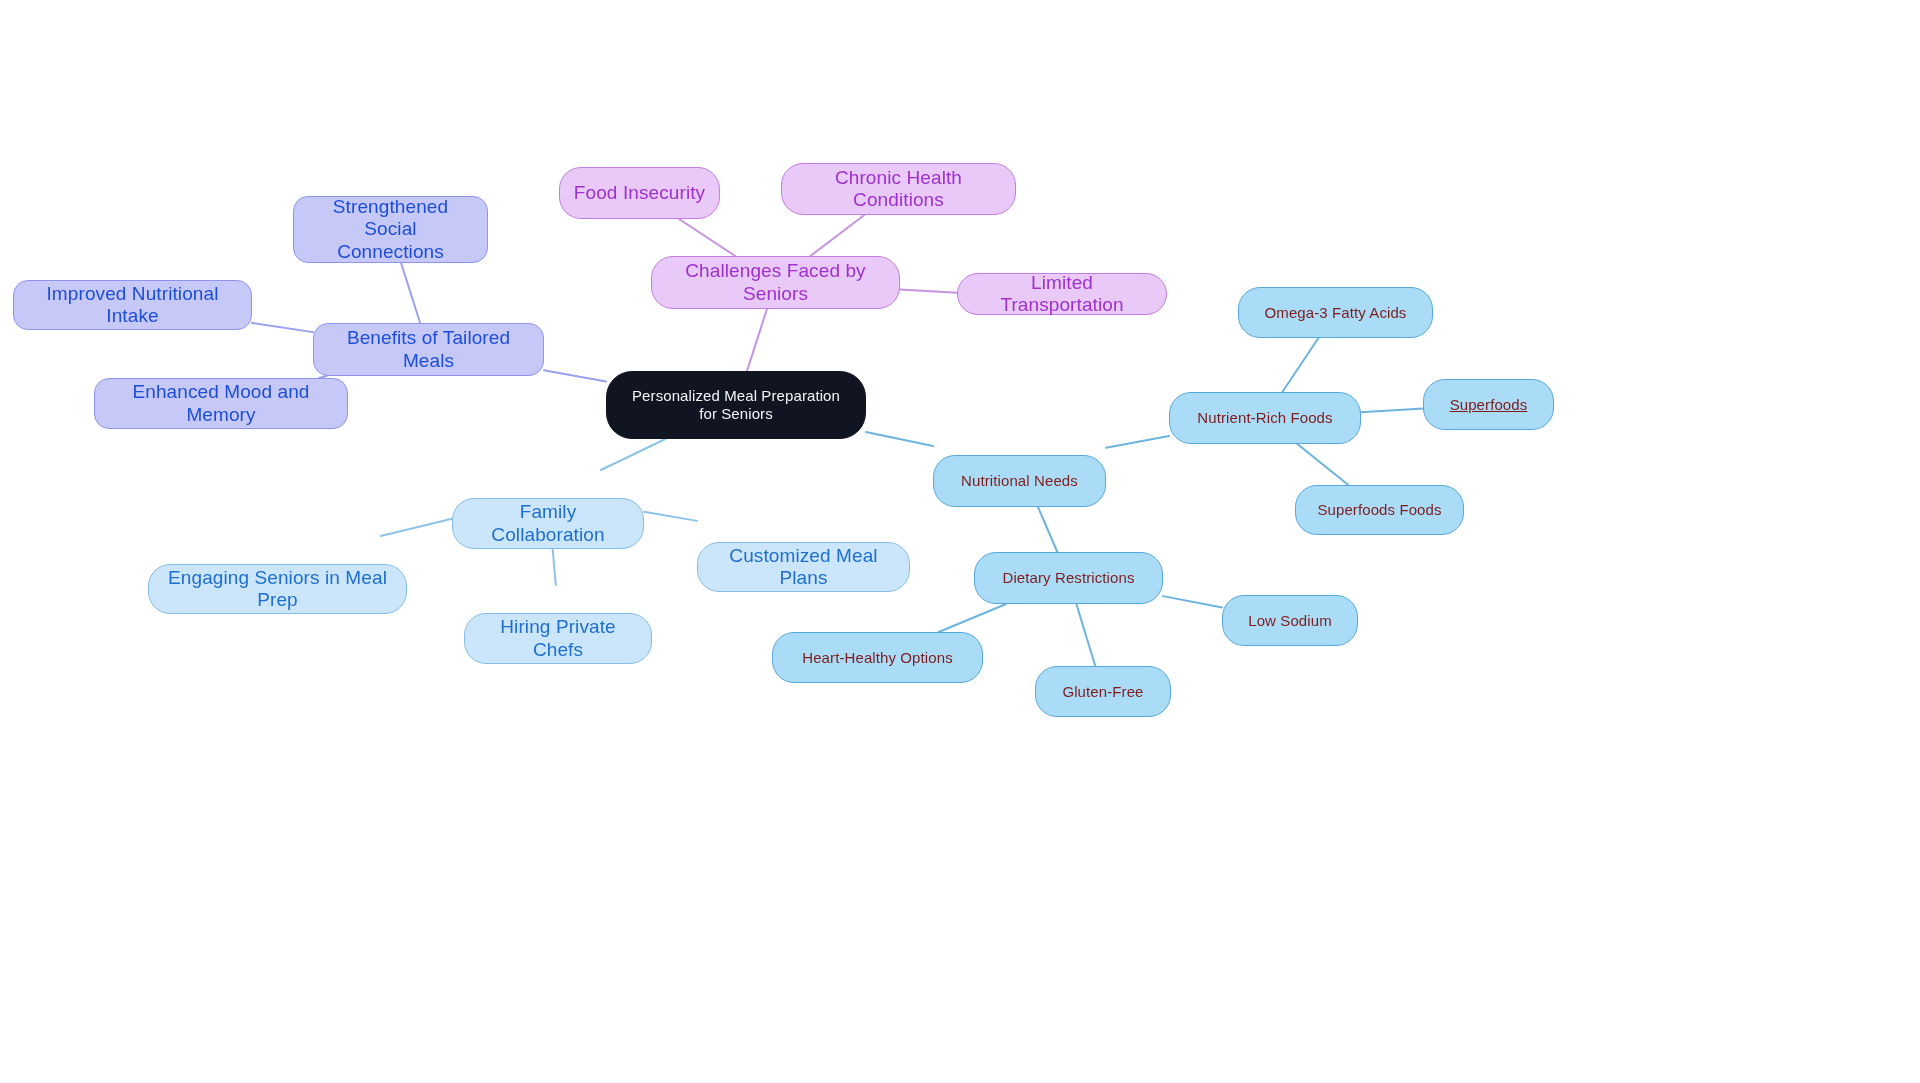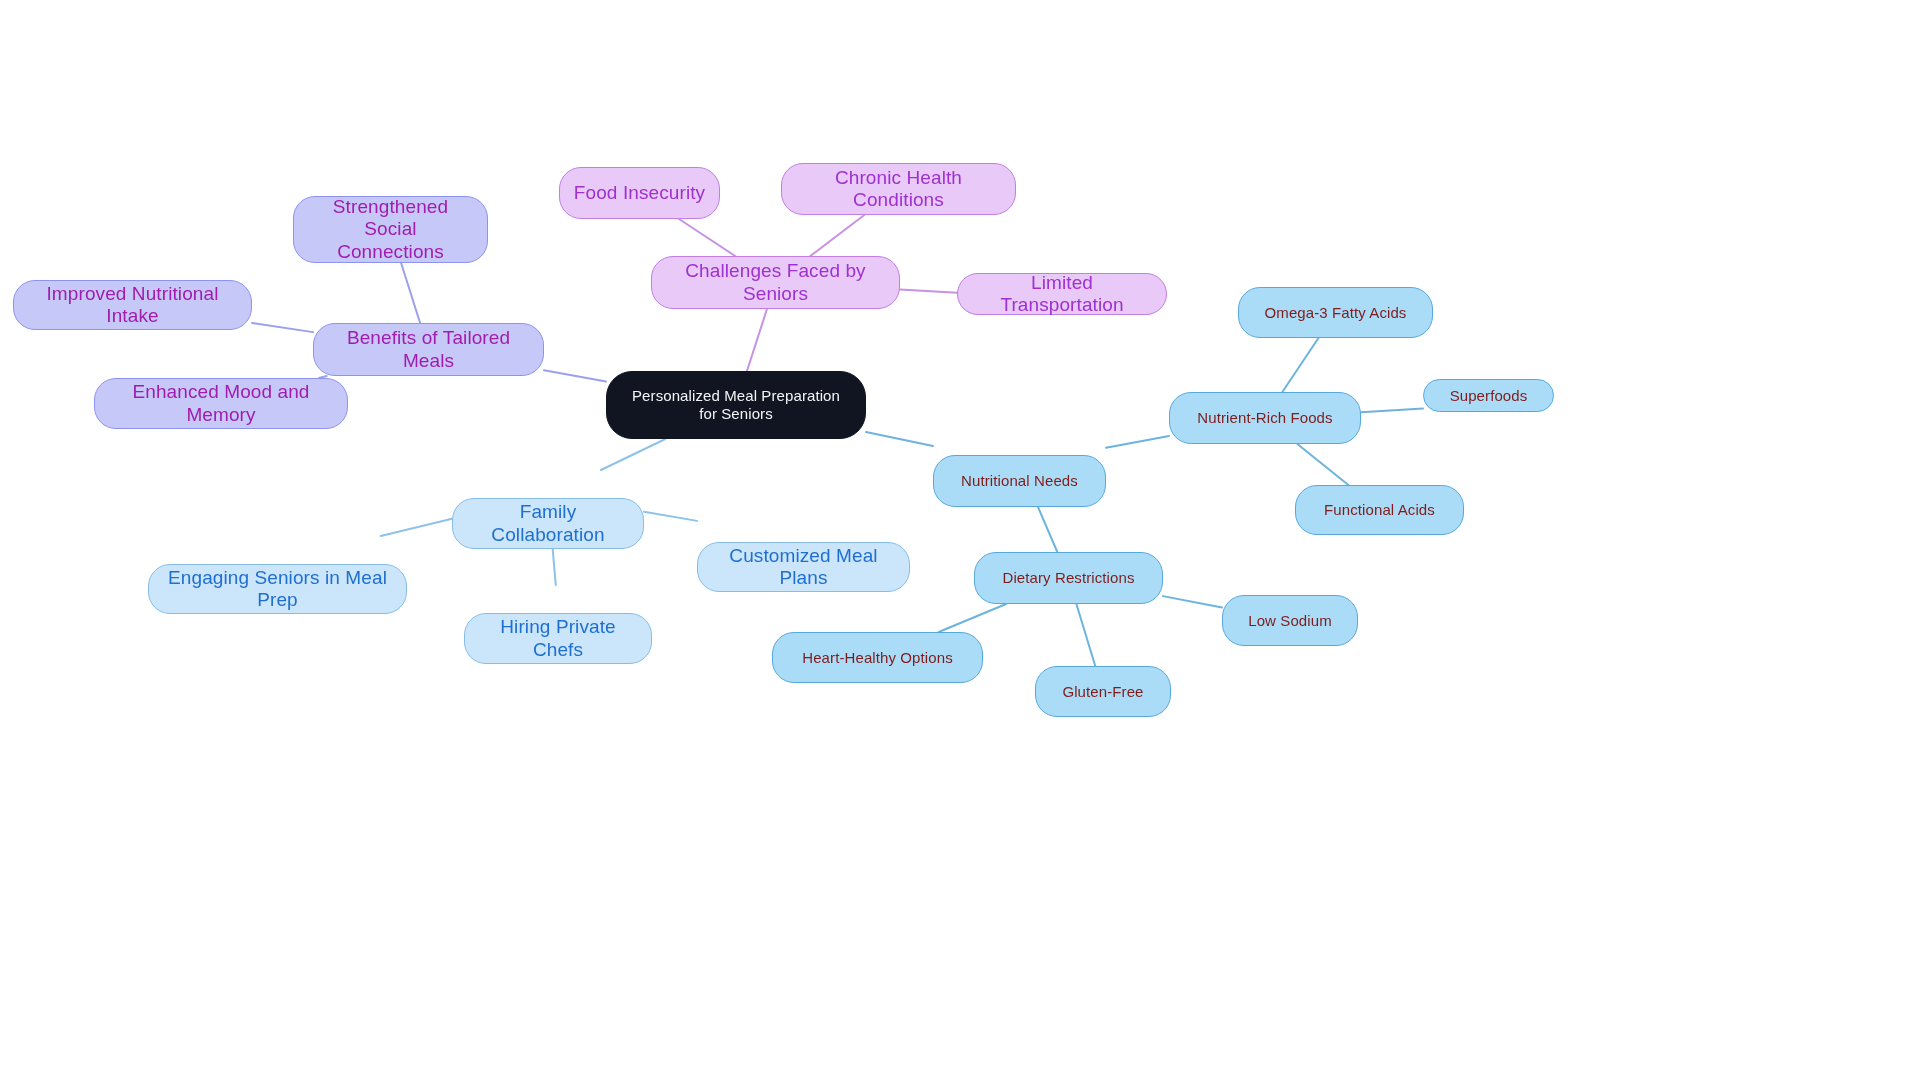--- a/index.html
+++ b/index.html
@@ -45,22 +45,23 @@
   .node-root {
     background: #111522;
     border-color: #111522;
     color: #f3f4f8;
     font-size: 15px;
     border-radius: 26px;
   }
   .node-purple {
     background: #c6c9f8;
     border-color: #8e93ee;
-    color: #a21caf;
+    color: #1d4ed8;
     font-size: 19px;
+    border-radius: 15px;
   }
   .node-pink {
     background: #e9c9f7;
     border-color: #c27ee2;
     color: #9e31cf;
     font-size: 19px;
   }
   .node-blue {
     background: #aadcf7;
     border-color: #57a9dc;
@@ -110,22 +111,22 @@
 Connections</div>
       <div class="node node-purple" style="left: 13px; top: 280px; width: 239px; height: 50px;">Improved Nutritional Intake</div>
       <div class="node node-purple" style="left: 94px; top: 378px; width: 254px; height: 51px;">Enhanced Mood and Memory</div>
       <div class="node node-pink" style="left: 651px; top: 256px; width: 249px; height: 53px;">Challenges Faced by Seniors</div>
       <div class="node node-pink" style="left: 559px; top: 167px; width: 161px; height: 52px;">Food Insecurity</div>
       <div class="node node-pink" style="left: 781px; top: 163px; width: 235px; height: 52px;">Chronic Health Conditions</div>
       <div class="node node-pink" style="left: 957px; top: 273px; width: 210px; height: 42px;">Limited Transportation</div>
       <div class="node node-blue" style="left: 933px; top: 438px; width: 173px; height: 52px; margin-top: 17px;">Nutritional Needs</div>
       <div class="node node-blue" style="left: 1169px; top: 392px; width: 192px; height: 52px;">Nutrient-Rich Foods</div>
       <div class="node node-blue" style="left: 1238px; top: 287px; width: 195px; height: 51px;">Omega-3 Fatty Acids</div>
-      <div class="node node-blue" style="left: 1423px; top: 379px; width: 131px; height: 33px;">Superfoods</div>
-      <div class="node node-blue" style="left: 1295px; top: 485px; width: 169px; height: 50px;">Functional Acids</div>
+      <div class="node node-blue" style="left: 1423px; top: 379px; width: 131px; height: 51px; text-decoration: underline;">Superfoods</div>
+      <div class="node node-blue" style="left: 1295px; top: 485px; width: 169px; height: 50px;">Superfoods Foods</div>
       <div class="node node-blue" style="left: 974px; top: 552px; width: 189px; height: 52px;">Dietary Restrictions</div>
       <div class="node node-blue" style="left: 1222px; top: 595px; width: 136px; height: 51px;">Low Sodium</div>
       <div class="node node-blue" style="left: 1035px; top: 666px; width: 136px; height: 51px;">Gluten-Free</div>
       <div class="node node-blue" style="left: 772px; top: 632px; width: 211px; height: 51px;">Heart-Healthy Options</div>
       <div class="node node-lightblue" style="left: 452px; top: 470px; width: 192px; height: 51px;">Family Collaboration</div>
       <div class="node node-lightblue" style="left: 148px; top: 536px; width: 259px; height: 50px;">Engaging Seniors in Meal Prep</div>
       <div class="node node-lightblue" style="left: 464px; top: 585px; width: 188px; height: 51px;">Hiring Private Chefs</div>
       <div class="node node-lightblue" style="left: 697px; top: 514px; width: 213px; height: 50px;">Customized Meal Plans</div>
     </div>
 </div>

